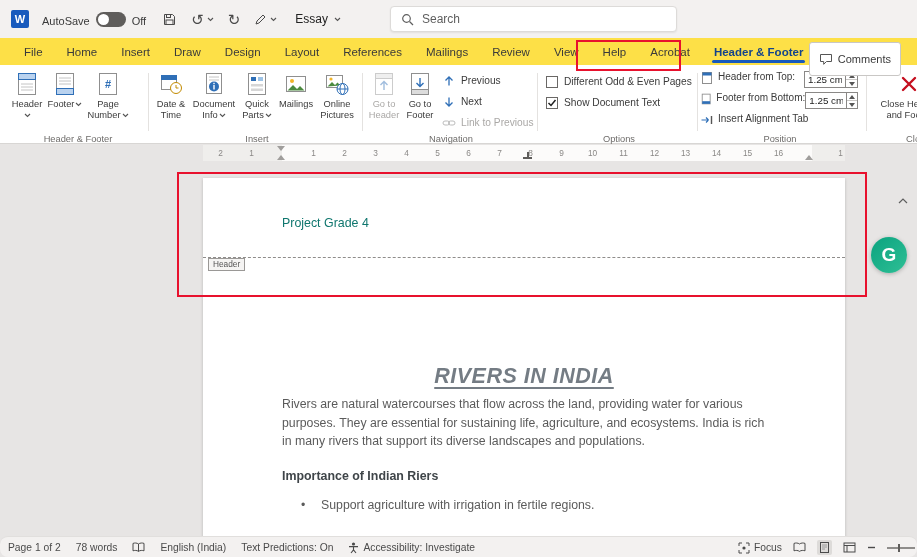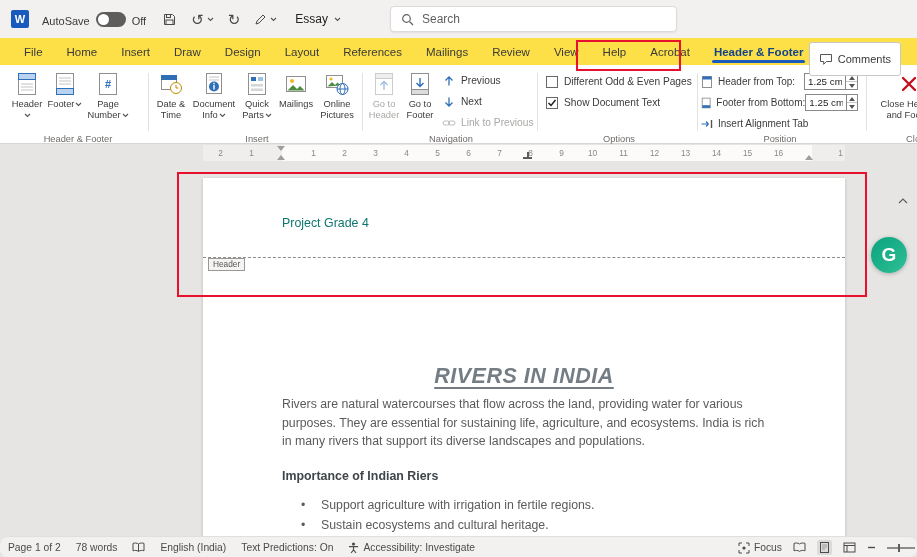--- a/index.html
+++ b/index.html
@@ -45,21 +45,21 @@
   .bigbtn{display:flex;flex-direction:column;align-items:center;font-size:9.3px;line-height:1.18;color:#3b3b3b;text-align:center;padding-top:2px;}
   .bigbtn .ic{height:30px;display:flex;align-items:center;justify-content:center;}
   .lblwrap{max-width:100%;}
   .chev{display:inline-block;vertical-align:middle;margin-left:1px;}
   .navcol{display:flex;flex-direction:column;gap:2px;padding-top:4px;margin-left:4px;}
   .smallbtn{display:flex;align-items:center;gap:5px;height:19px;font-size:10.2px;color:#3b3b3b;white-space:nowrap;}
   .optcol{display:flex;flex-direction:column;padding-top:4px;padding-left:4px;width:100%;}
   .optrow{display:flex;align-items:center;gap:6px;height:21px;font-size:10.2px;color:#3b3b3b;white-space:nowrap;}
   .cb{width:12px;height:12px;border:1px solid #6a6866;background:#fff;display:flex;align-items:center;justify-content:center;flex:0 0 auto;}
   .poscol{display:flex;flex-direction:column;padding-top:4px;width:100%;}
-  .posrow{display:flex;align-items:center;height:21px;font-size:10px;color:#3b3b3b;white-space:nowrap;width:158px;}
+  .posrow{display:flex;align-items:flex-start;height:21px;font-size:10px;color:#3b3b3b;white-space:nowrap;width:158px;}
   .poslbl{flex:1;margin-left:4px;}
   .posinput{width:42px;height:17px;border:1px solid #8a8886;font-size:9.8px;color:#222;padding:0 3px;font-family:inherit;background:#fff;}
   .spin{width:12px;height:17px;border:1px solid #8a8886;border-left:none;display:flex;flex-direction:column;background:#fff;}
   .spin span{flex:1;display:flex;align-items:center;justify-content:center;}
   .spin span + span{border-top:1px solid #c8c6c4;}
   .tri-up{width:0;height:0;border-left:3px solid transparent;border-right:3px solid transparent;border-bottom:4px solid #555;}
   .tri-down{width:0;height:0;border-left:3px solid transparent;border-right:3px solid transparent;border-top:4px solid #555;}
   .disabled{color:#aaa8a6;}
   .disabled svg{opacity:.45;}
   .ribbon-collapse{position:absolute;left:898px;top:133px;z-index:6;}
@@ -478,21 +478,20 @@
   <div class="docarea">
     <div class="page">
       <div class="hdr-text">Project Grade 4</div>
       <div class="hdr-line"></div>
       <div class="hdr-tag">Header</div>
       <div class="doc-title-text">RIVERS IN INDIA</div>
       <div class="doc-par">Rivers are natural watercourses that flow across the land, providing water for various purposes. They are essential for sustaining life, agriculture, and ecosystems. India is rich in many rivers that support its diverse landscapes and populations.</div>
       <div class="doc-heading">Importance of Indian Riers</div>
       <div class="doc-bullets">
         <div class="bullet-row">Support agriculture with irrigation in fertile regions.</div>
-        <div class="bullet-row">Sustain ecosystems and cultural heritage.</div>
       </div>
     </div>
   </div>
 
   <div class="hl hl-tab"></div>
   <div class="hl hl-header"></div>
 
   <div class="grammarly">
     <span>G</span>
   </div>

